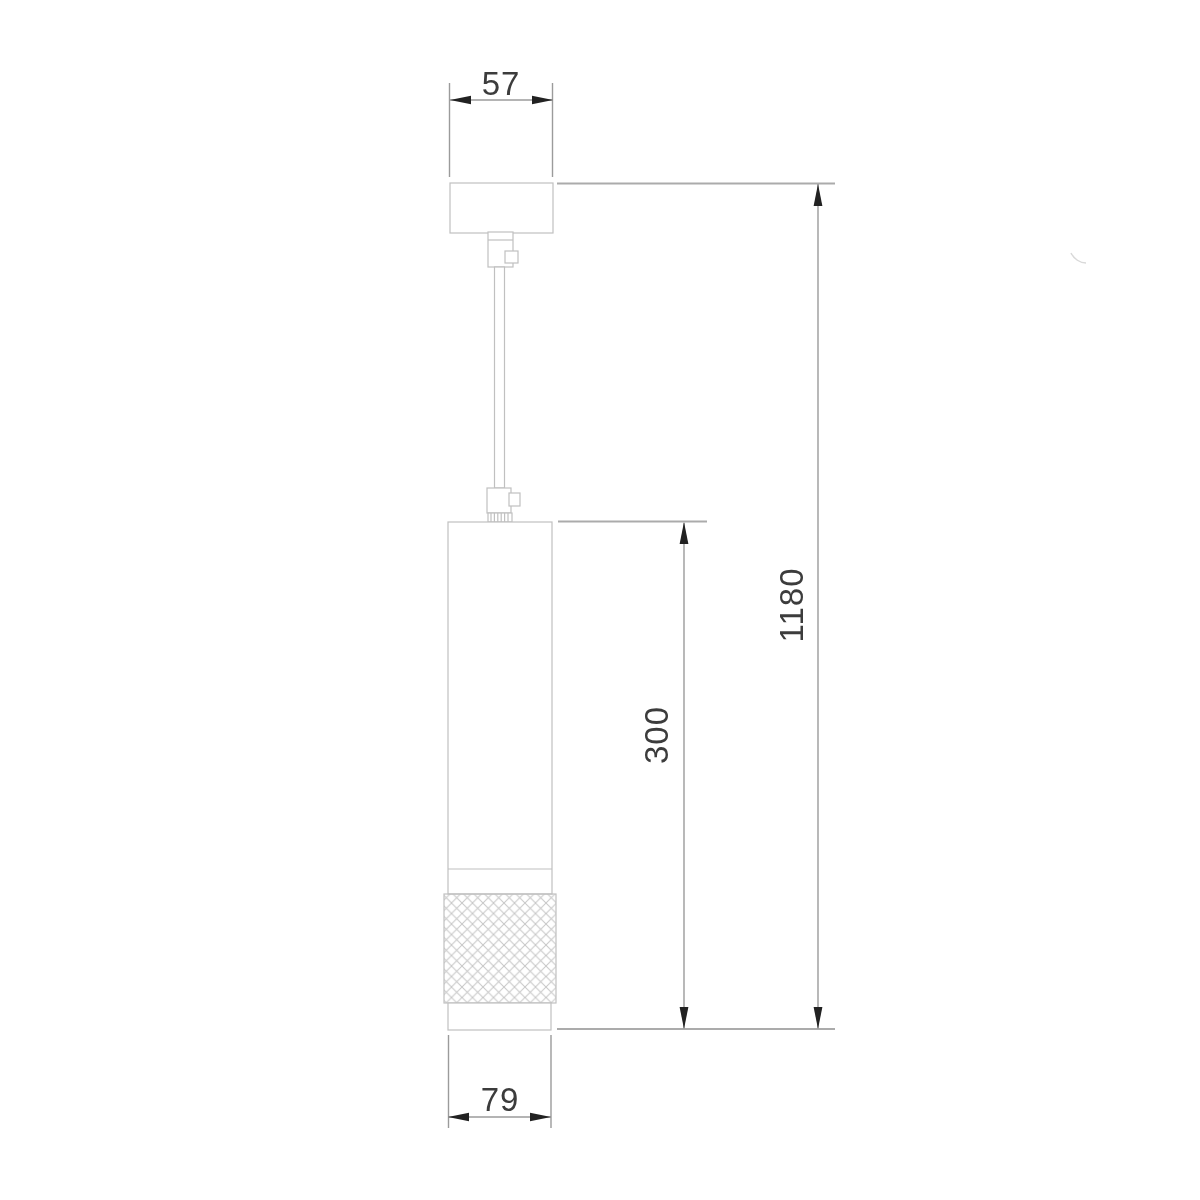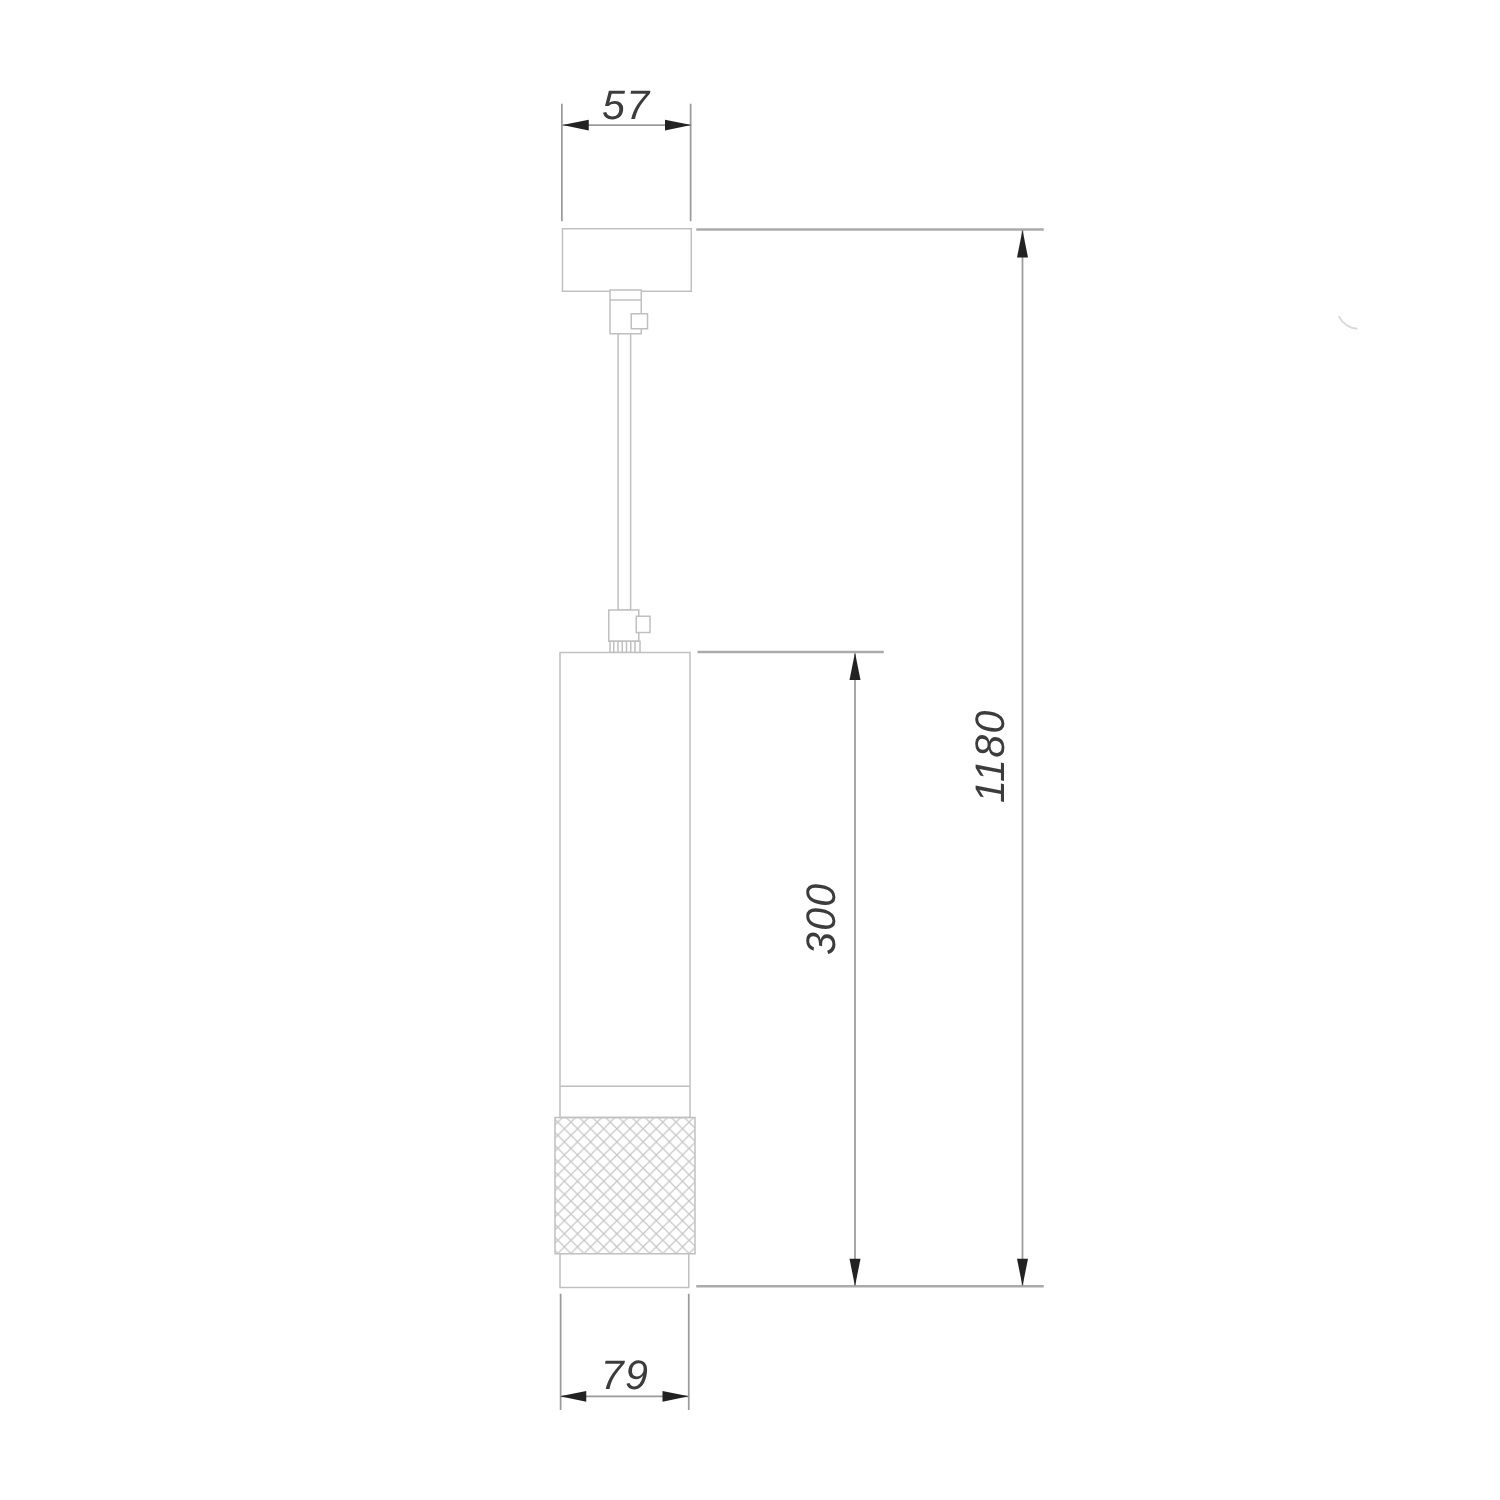--- a/index.html
+++ b/index.html
@@ -8,21 +8,20 @@
     background: #ffffff;
     width: 1200px;
     height: 1200px;
     overflow: hidden;
   }
   .canvas {
     position: relative;
     width: 1200px;
     height: 1200px;
     background: #ffffff;
-    font-style: italic;
   }
   svg { display: block; }
   .dim-text {
     font-family: "Liberation Sans", "DejaVu Sans", sans-serif;
     font-size: 33px;
     font-weight: 300;
     letter-spacing: 1px;
   }
 </style>
 </head>

